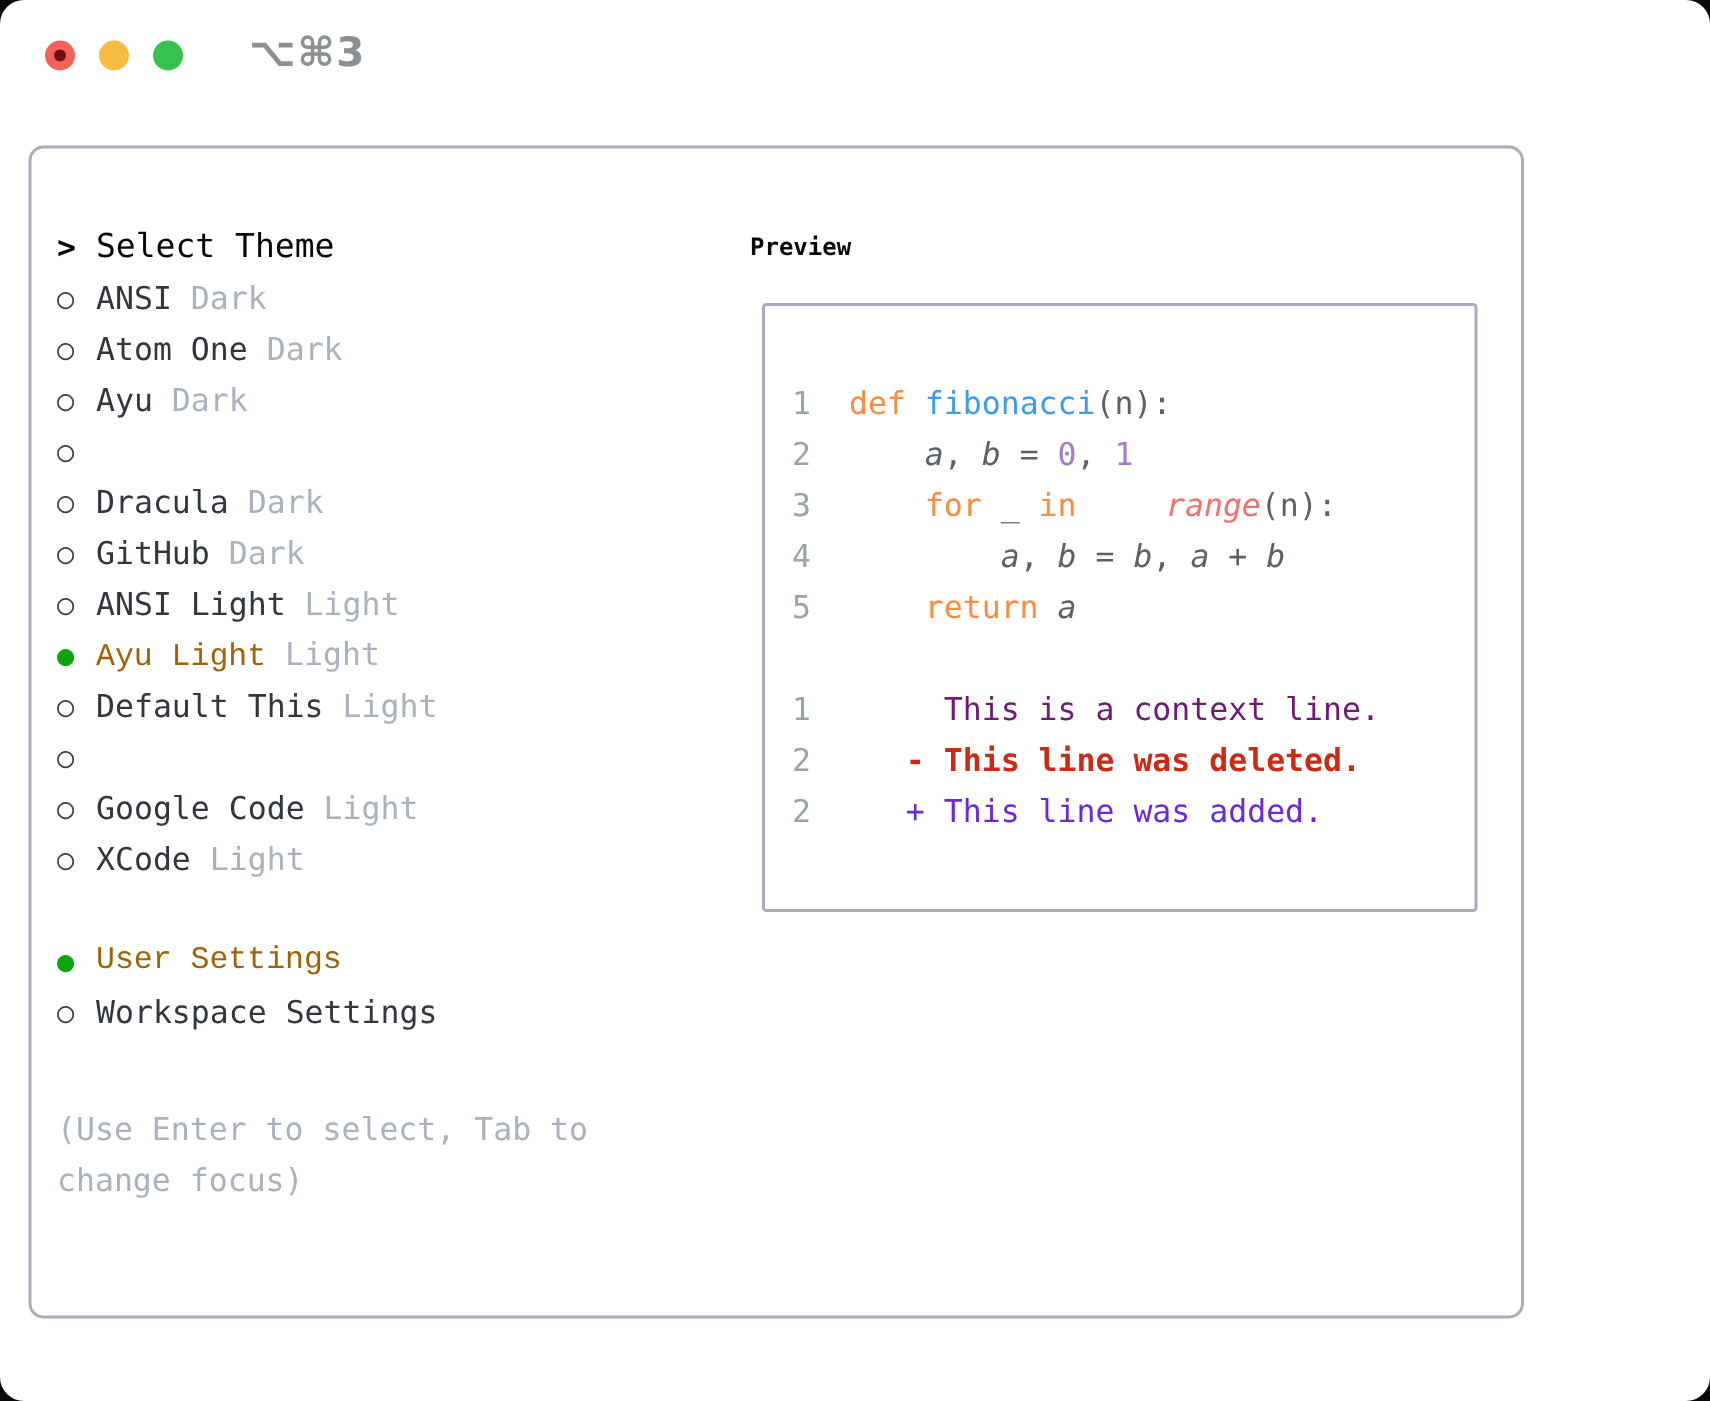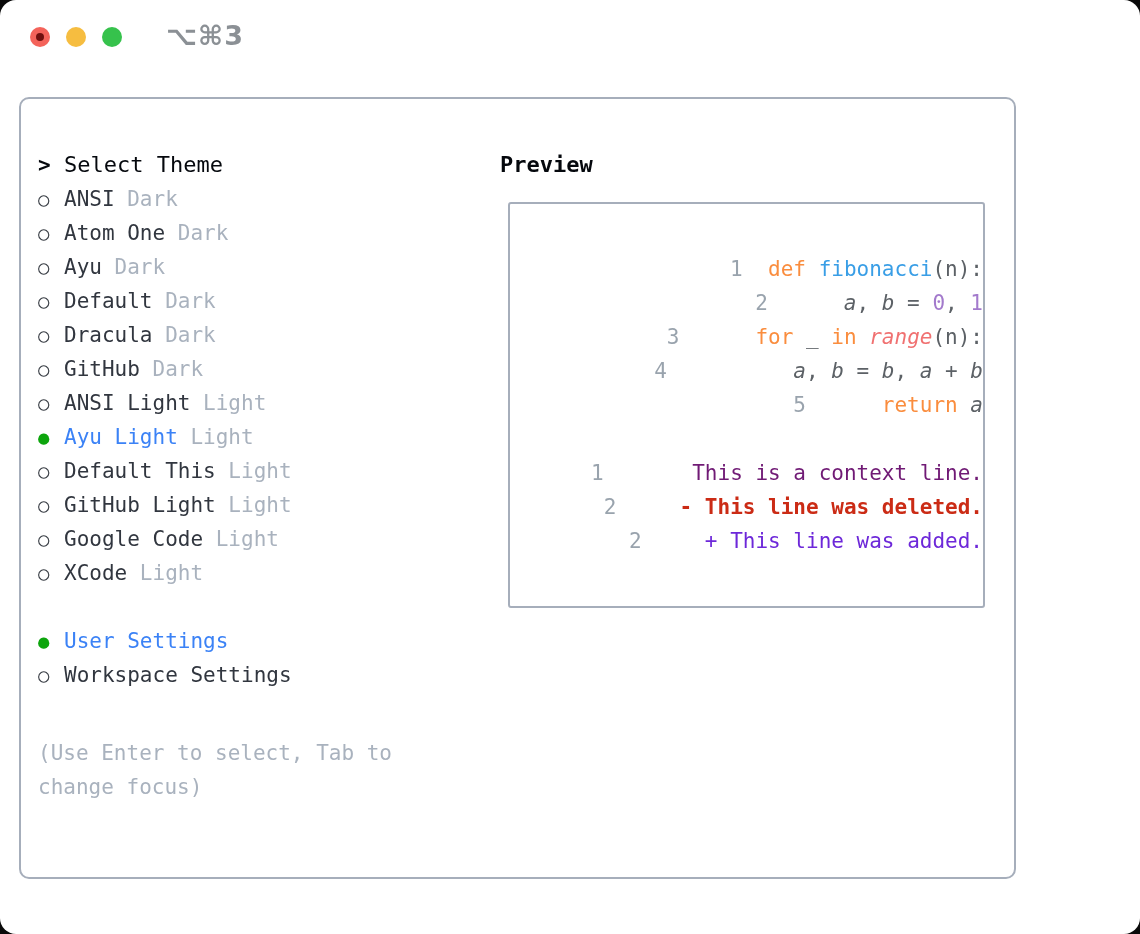--- a/index.html
+++ b/index.html
@@ -33,44 +33,44 @@
   .left-panel{position:absolute;left:38px;top:148px;width:430px;}
   .row{
     height:34px;line-height:34px;white-space:pre;
     font-size:21px;color:#31363f;display:flex;align-items:center;
   }
   .marker{display:inline-block;width:26px;flex:0 0 26px;color:#3a3f46;font-size:19px;}
   .row .label{white-space:pre;}
   .hdr{font-weight:400;color:#05080d;font-size:22px;}
   .prompt{color:#05080d;font-weight:700;font-size:21px;}
   .muted{color:#a9b2be;}
-  .sel{color:#3b82f6;}
+  .sel{color:#a16207;font-family:Liberation Mono, monospace;}
   .sel-marker{color:#0da50d;}
   .hint{color:#a9b2be;font-size:21px;margin-top:20px;}
   
   .preview-title{
     position:absolute;left:500px;top:148px;height:34px;line-height:34px;
-    font-size:22px;font-weight:700;color:#05080d;
+    font-size:16px;font-weight:700;color:#05080d;
   }
   .preview-box{
     position:absolute;left:508px;top:202px;width:477px;height:406px;
     border:2px solid #a6aebb;border-radius:3px;box-sizing:border-box;
-    background:#ffffff;overflow:hidden;text-align:right;
+    background:#ffffff;overflow:hidden;
   }
   .preview-pre{
     margin:0;padding:48px 0 0 18px;
     font-family:"DejaVu Sans Mono",monospace;
     font-size:21px;line-height:34px;white-space:pre;
   }
   .pline{height:34px;}
   .tok-ln{color:#99a3ad;}
   .tok-pl{color:#5c6166;}
   .tok-kw{color:#fa8d3e;}
   .tok-fn{color:#399ee6;}
-  .tok-bi{color:#f07171;font-style:italic;}
+  .tok-bi{color:#f07171;font-style:italic;margin-left:47px;}
   .tok-nu{color:#a37acc;}
   .tok-va{color:#5c6166;font-style:italic;}
   .tok-cx{color:#701a75;}
   .tok-de{color:#cb2b15;font-weight:bold;}
   .tok-ad{color:#6d28d9;}
 </style>
 </head>
 <body>
 
 <div class="screen">
@@ -82,27 +82,27 @@
     <span class="shortcut">⌥⌘3</span>
   </div>
 
   <div class="main-box"></div>
 
   <div class="left-panel" id="left-panel">
       <div class="row"><span class="marker prompt">&gt;</span><span class="label hdr">Select Theme</span></div>
       <div class="row"><span class="marker ">○</span><span class="label"><span class="">ANSI</span><span class="muted"> Dark</span></span></div>
       <div class="row"><span class="marker ">○</span><span class="label"><span class="">Atom One</span><span class="muted"> Dark</span></span></div>
       <div class="row"><span class="marker ">○</span><span class="label"><span class="">Ayu</span><span class="muted"> Dark</span></span></div>
-      <div class="row"><span class="marker ">○</span><span class="label"><span class="">Default</span><span class="muted"> Dark</span></span></div>
+      <div class="row"><span class="marker ">○</span></div>
       <div class="row"><span class="marker ">○</span><span class="label"><span class="">Dracula</span><span class="muted"> Dark</span></span></div>
       <div class="row"><span class="marker ">○</span><span class="label"><span class="">GitHub</span><span class="muted"> Dark</span></span></div>
       <div class="row"><span class="marker ">○</span><span class="label"><span class="">ANSI Light</span><span class="muted"> Light</span></span></div>
       <div class="row"><span class="marker sel-marker">●</span><span class="label"><span class="sel">Ayu Light</span><span class="muted"> Light</span></span></div>
       <div class="row"><span class="marker ">○</span><span class="label"><span class="">Default This</span><span class="muted"> Light</span></span></div>
-      <div class="row"><span class="marker ">○</span><span class="label"><span class="">GitHub Light</span><span class="muted"> Light</span></span></div>
+      <div class="row"><span class="marker ">○</span></div>
       <div class="row"><span class="marker ">○</span><span class="label"><span class="">Google Code</span><span class="muted"> Light</span></span></div>
       <div class="row"><span class="marker ">○</span><span class="label"><span class="">XCode</span><span class="muted"> Light</span></span></div>
       <div class="row"></div>
       <div class="row"><span class="marker sel-marker">●</span><span class="label sel">User Settings</span></div>
       <div class="row"><span class="marker ">○</span><span class="label ">Workspace Settings</span></div>
       <div class="row"></div>
       <div class="row"><span class="label hint">(Use Enter to select, Tab to</span></div>
       <div class="row"><span class="label hint">change focus)</span></div>
     </div>
 

